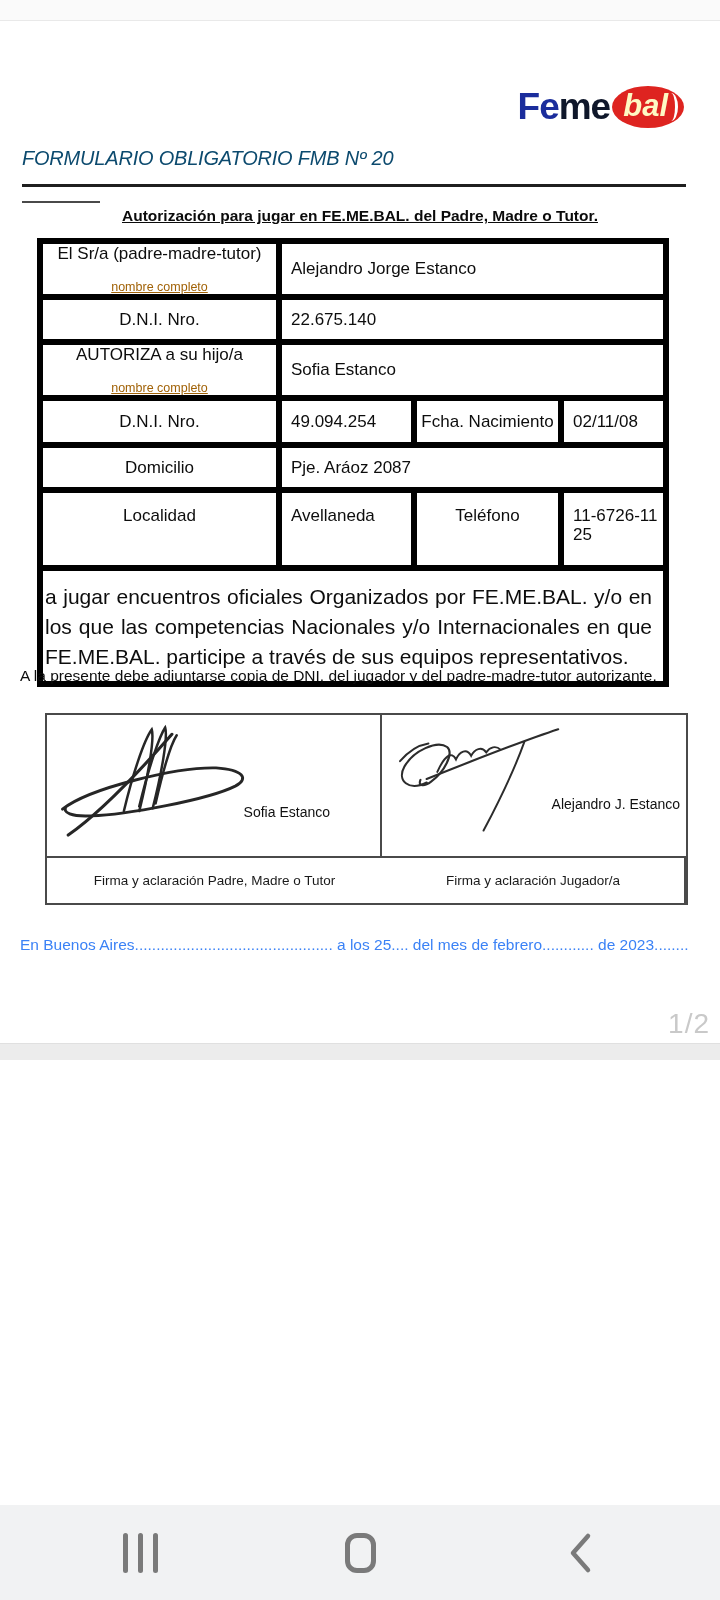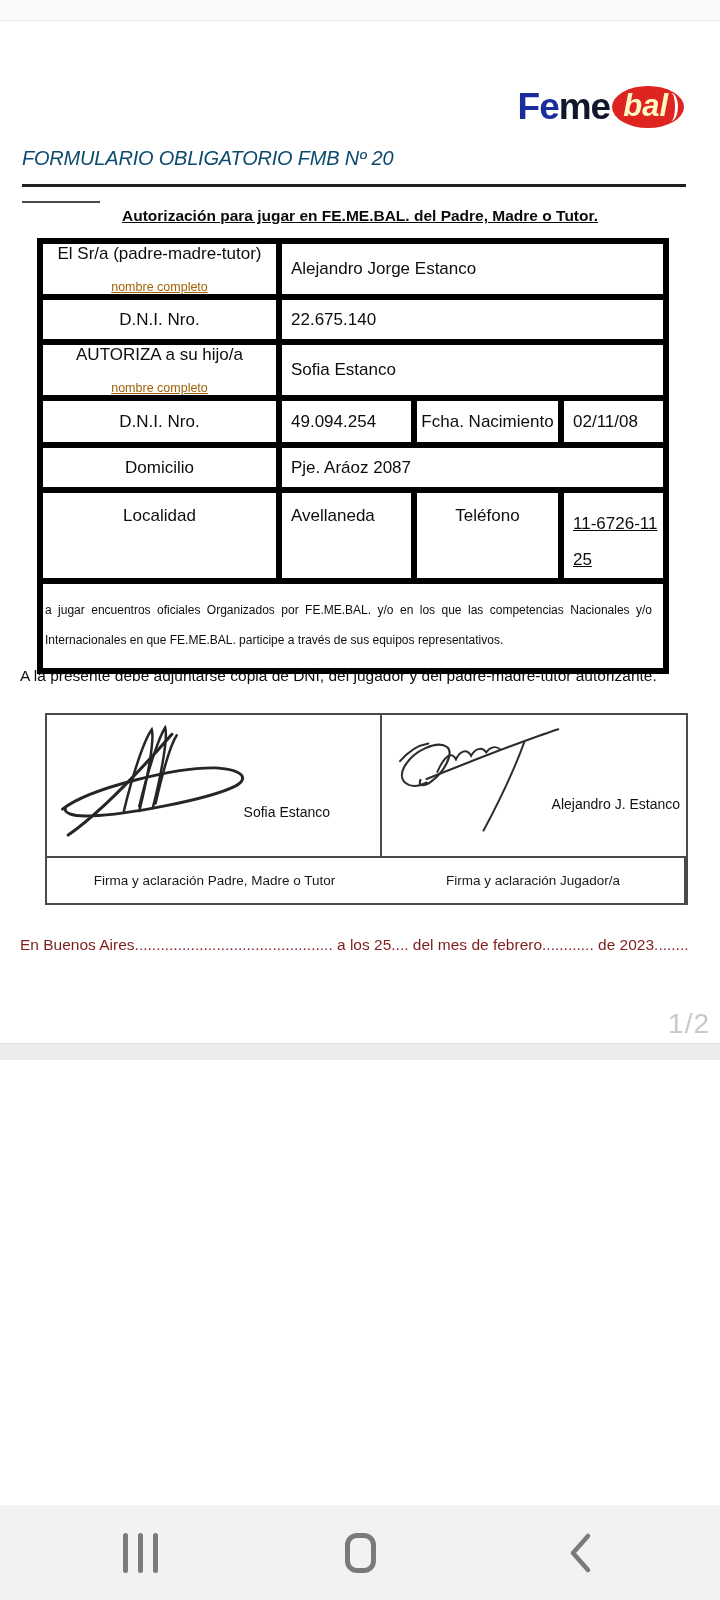--- a/index.html
+++ b/index.html
@@ -31,43 +31,43 @@
                 font-size:15.5px; font-weight:bold; text-decoration:underline; color:#0b0b0b; }
 
   
   table.form { position:absolute; top:238px; left:37px; width:626px;
                border-collapse:collapse; table-layout:fixed; font-size:17px; color:#0d0d0d; }
   table.form td { border:6px solid #000000; }
   td.lbl { text-align:center; vertical-align:middle; }
   td.val { text-align:left; padding-left:9px; vertical-align:middle; }
   .sublabel { display:block; font-size:12.5px; text-decoration:underline; margin-top:16px; color:#a16207; }
   tr.toprow td { vertical-align:top; padding-top:13px; }
-  td.phone { line-height:36px; padding-top:9px; word-break:break-all; padding-right:2px;text-decoration:underline; }
-  td.par { text-align:justify; padding:11px 11px 9px 2px; line-height:30px; font-size:12px;
+  td.phone { line-height:19px; padding-top:9px; word-break:break-all; padding-right:2px; }
+  td.par { text-align:justify; padding:11px 11px 9px 2px; line-height:30px; font-size:21px;
            vertical-align:top; }
 
   .attach-note { position:absolute; top:667px; left:20px; width:692px; font-size:15.5px; color:#0d0d0d; }
 
   
   .sig-box { position:absolute; top:713px; left:45px; width:643px; height:192px;
              border:2px solid #4a4a4a; display:grid;
              grid-template-columns:335px 1fr; grid-template-rows:141px 1fr; }
   .sig-cell { position:relative; }
   .b-r { border-right:2px solid #4a4a4a; }
   .b-t { border-top:2px solid #4a4a4a; }
   .sig-svg-left  { position:absolute; left:8px;  top:2px; }
   .sig-svg-right { position:absolute; left:8px;  top:0; }
   .sig-name { position:absolute; font-size:14px; color:#111; }
   .sig-name.l { right:50px; bottom:36px; }
   .sig-name.r { right:6px;  bottom:44px; }
   .sig-caption { display:flex; align-items:center; justify-content:center;
                  font-size:13.5px; color:#1a1a1a; }
 
   .closing-line { position:absolute; top:936px; left:20px; width:700px; font-size:15.5px;
-                  color:#7f1d1d; white-space:nowrap; }
+                  color:#3b82f6; white-space:nowrap; }
 
   .page-indicator { position:absolute; top:1008px; right:10px; font-size:28px;
                     color:#c9c9c9; letter-spacing:1px; }
   .page-separator { position:absolute; top:1043px; left:0; width:720px; height:17px;
                     background:#ececec; border-top:1px solid #e0e0e0; }
 
   
   .nav-bar { position:absolute; top:1505px; left:0; width:720px; height:95px;
              background:#f1f2f3; display:flex; align-items:center;
              justify-content:space-between; padding:0 118px; }

